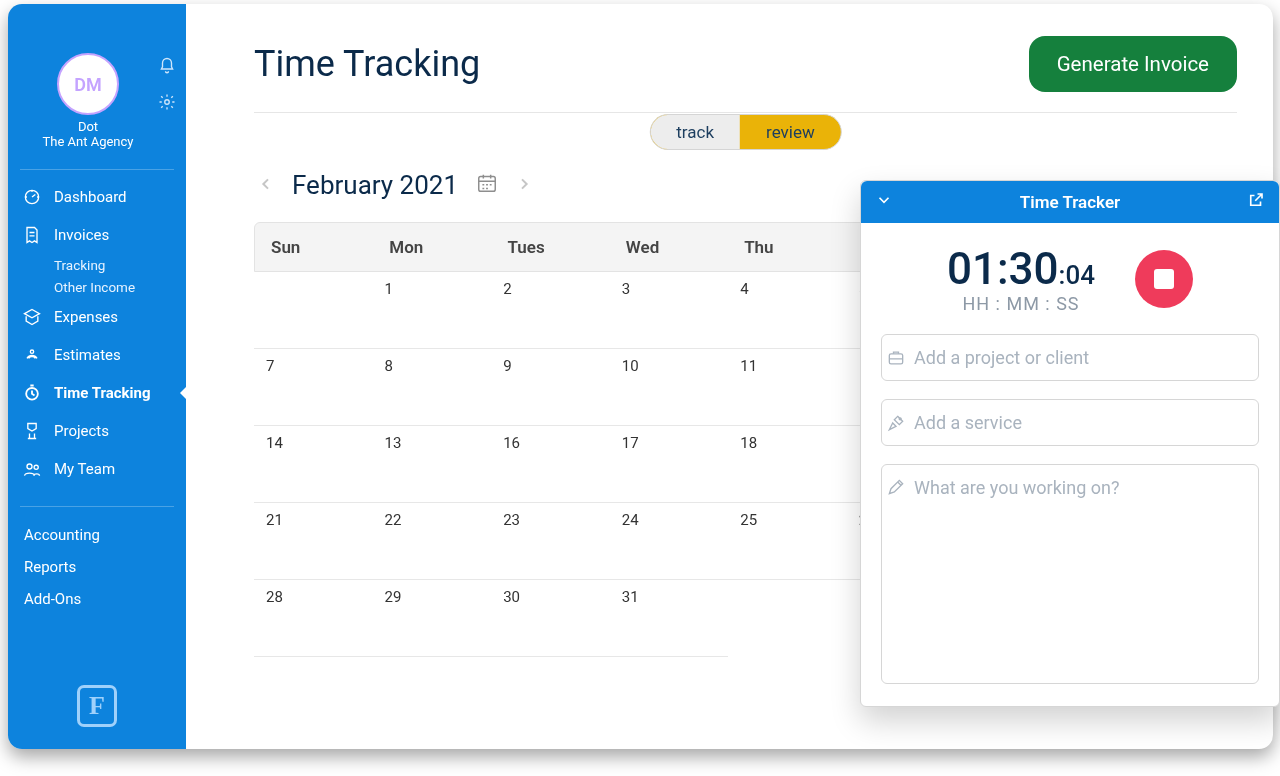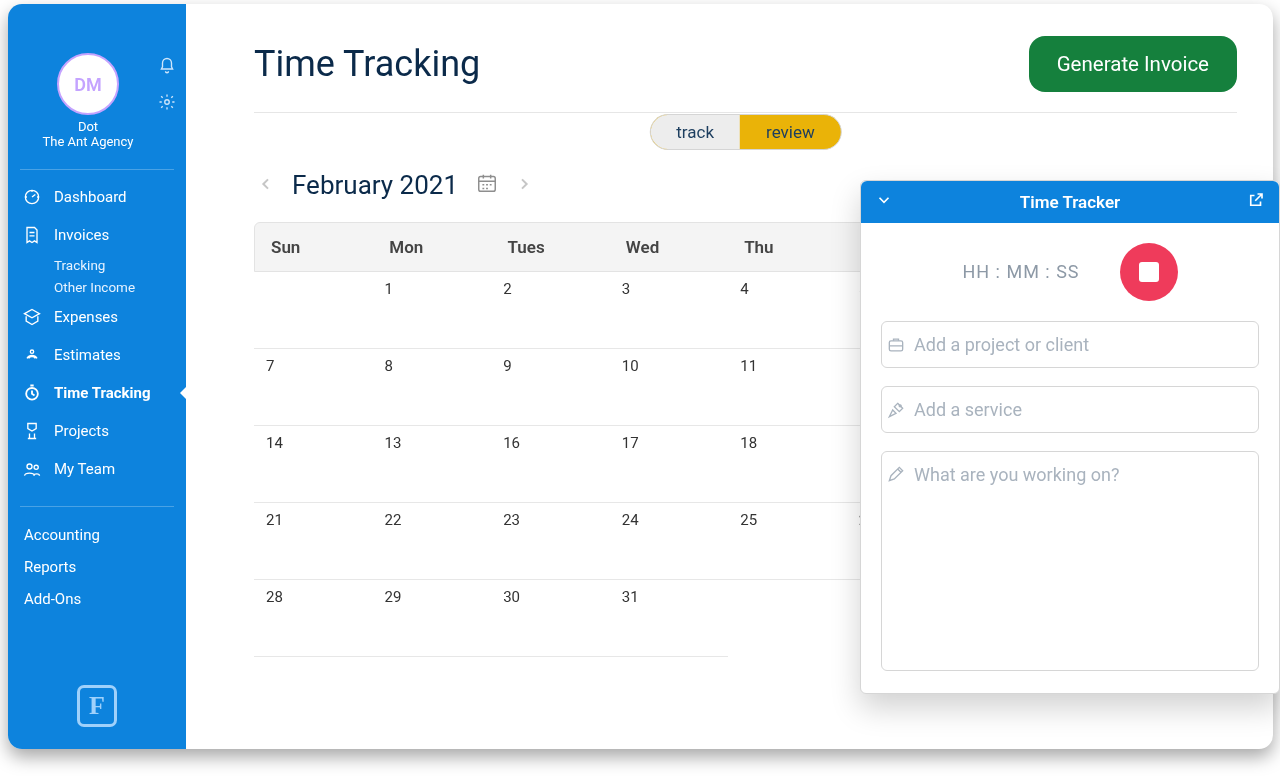--- a/index.html
+++ b/index.html
@@ -298,20 +298,21 @@
             <path d="M6 9l6 6 6-6"></path>
           </svg></span>
       <span>Time Tracker</span>
       <span><svg viewBox="0 0 24 24">
             <path d="M14 4h6v6M20 4l-9 9M18 14v5H5V6h5"></path>
           </svg></span>
     </div>
     <div class="tr-body">
       <div class="tr-time-row">
         <div class="tr-time-col">
+          <div class="tr-time"><span>01:30</span><span class="sec">:04</span></div>
           <div class="tr-sub">HH : MM : SS</div>
         </div>
         <button class="stop-btn">
             <span class="sq"></span>
           </button>
       </div>
 
       <div class="tr-input">
         <svg viewBox="0 0 24 24">
             <rect x="4" y="7" width="16" height="12" rx="2"></rect>

